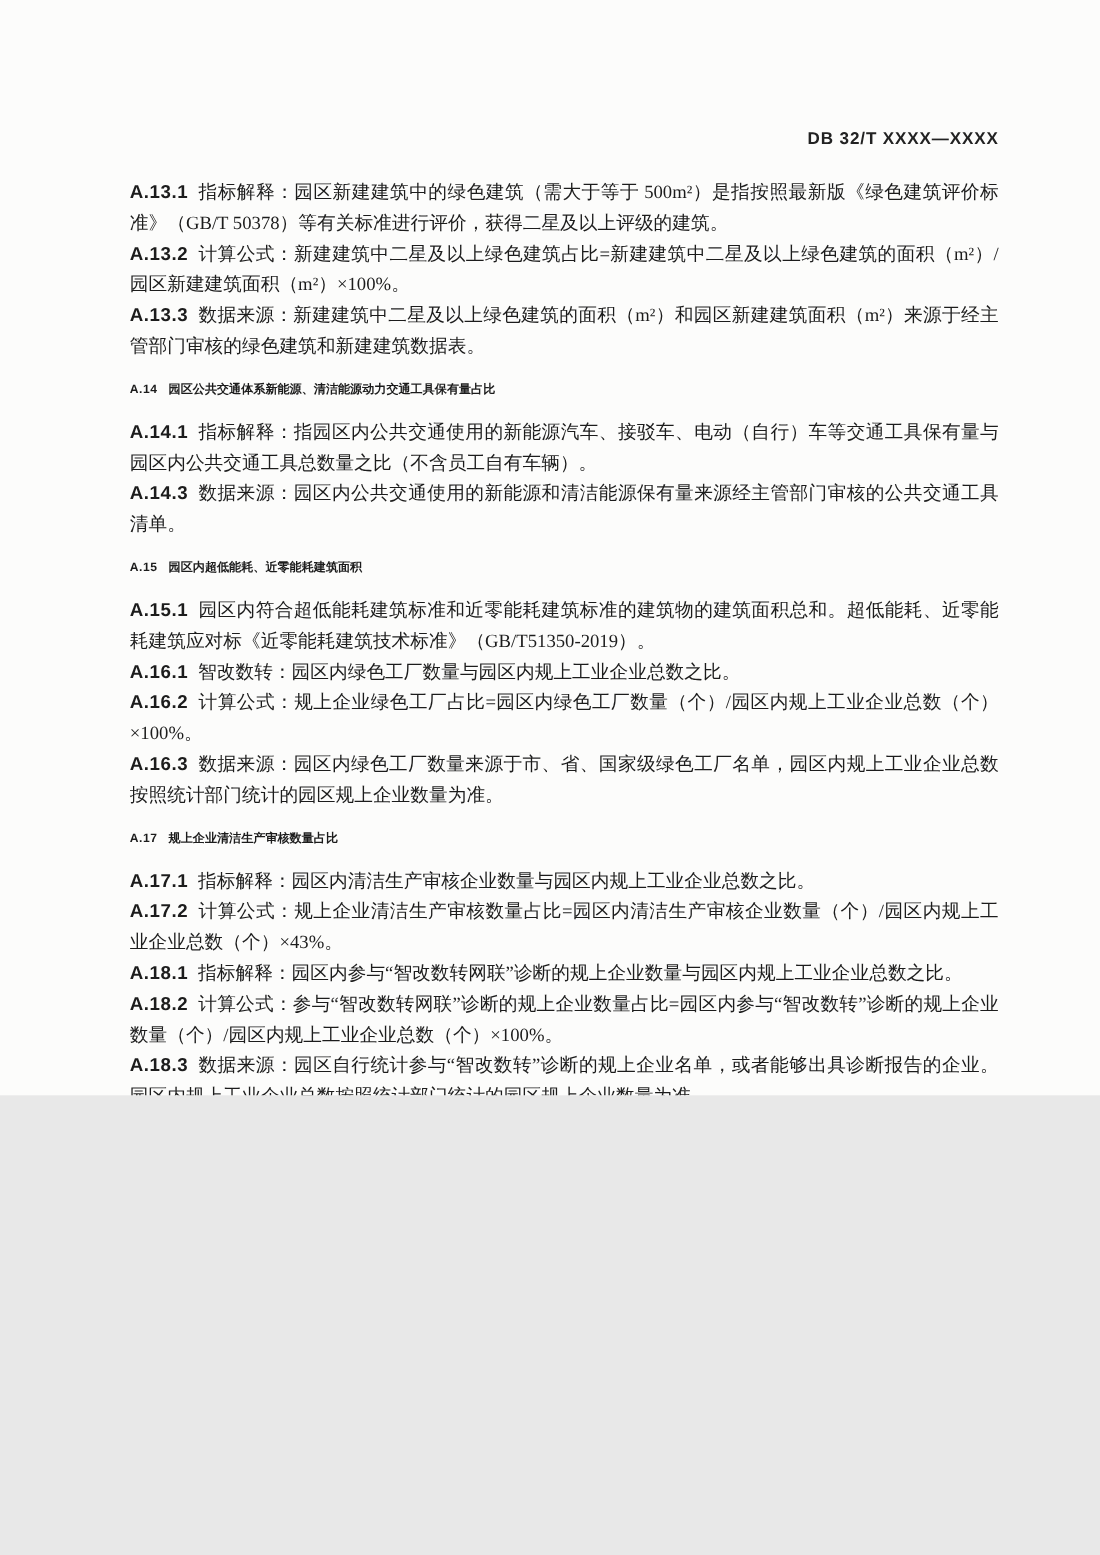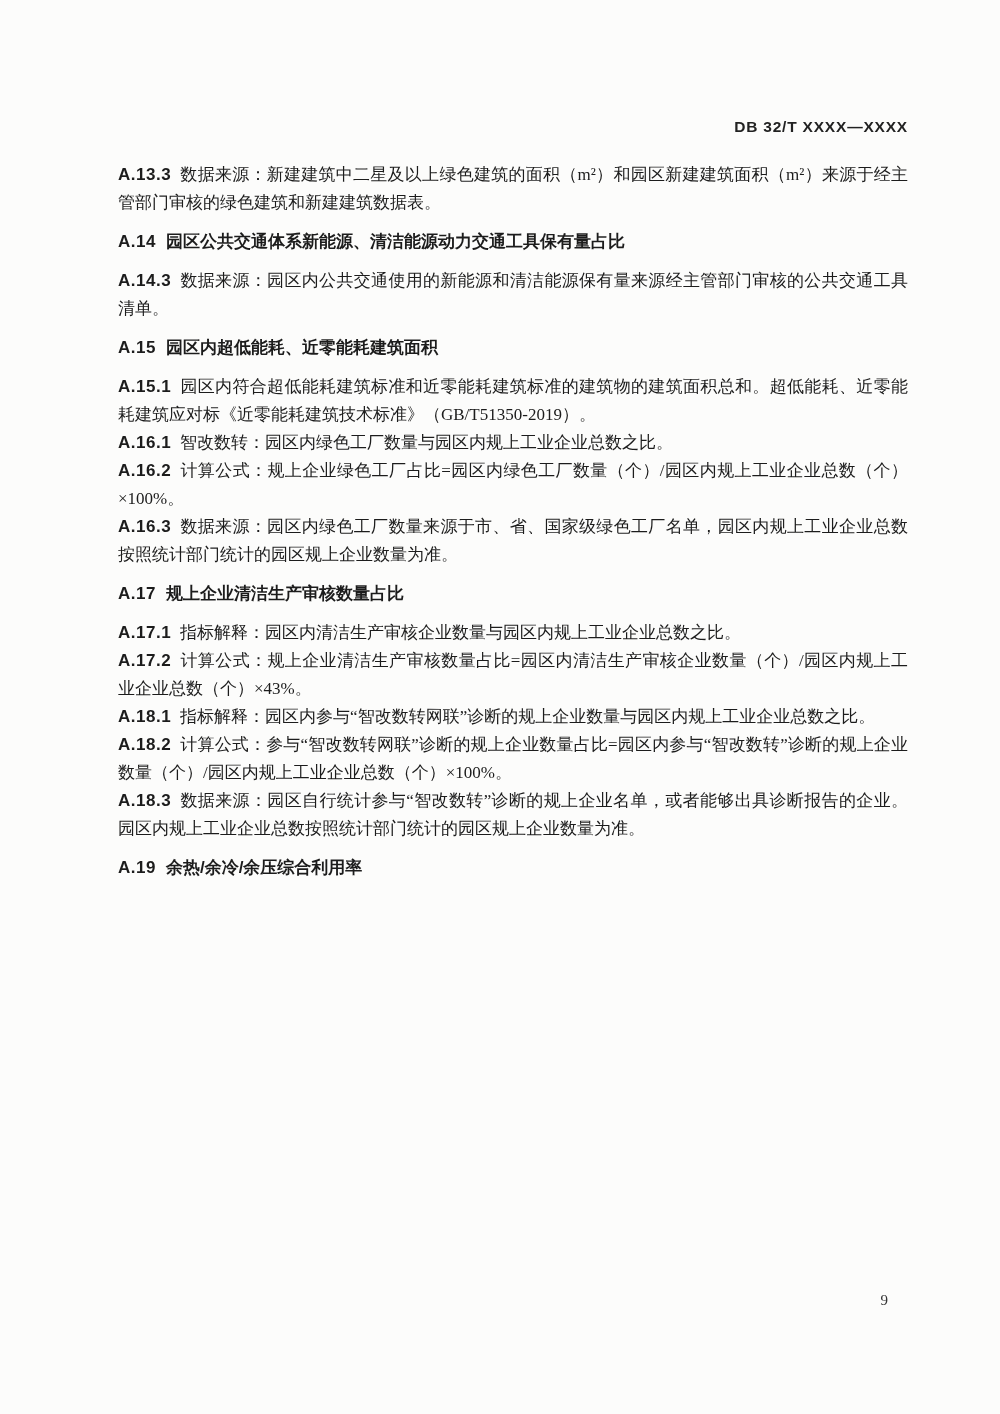--- a/index.html
+++ b/index.html
@@ -3,21 +3,21 @@
 <meta charset="utf-8">
 <style>
   html, body {
     margin: 0;
     padding: 0;
     background: #e8e8e8;
   }
   .page {
     position: relative;
     width: 1000px;
-    height: 1414px;
+    height: 996px;
     margin: 0 auto;
     background: #fcfcfb;
     color: #1c1c1c;
     overflow: hidden;
     font-family: "Liberation Serif", "DejaVu Serif", serif;
   }
   .doc-header {
     position: absolute;
     top: 118px;
     right: 92px;
@@ -44,21 +44,21 @@
     font-family: "Liberation Sans", "DejaVu Sans", sans-serif;
     font-weight: 700;
     margin-right: 9px;
     letter-spacing: 0.5px;
     white-space: nowrap;
   }
   .sec-heading {
     margin: 11px 0 11px 0;
     font-family: "Liberation Sans", "DejaVu Sans", sans-serif;
     font-weight: 700;
-    font-size: 17px;
+    font-size: 11px;
     line-height: 28px;
     text-align: left;
   }
   .sec-label {
     margin-right: 10px;
     letter-spacing: 0.5px;
     white-space: nowrap;
   }
   .page-number {
     position: absolute;
@@ -71,24 +71,27 @@
 </style>
 </head>
 <body>
 
 <div class="page">
 
   <div class="doc-header">DB 32/T XXXX—XXXX</div>
 
   <div class="content">
 
+    <p class="clause"><span class="clause-label">A.13.1</span><span class="clause-text">指标解释：园区新建建筑中的绿色建筑（需大于等于 500m²）是指按照最新版《绿色建筑评价标准》（GB/T 50378）等有关标准进行评价，获得二星及以上评级的建筑。</span></p>
+    <p class="clause"><span class="clause-label">A.13.2</span><span class="clause-text">计算公式：新建建筑中二星及以上绿色建筑占比=新建建筑中二星及以上绿色建筑的面积（m²）/园区新建建筑面积（m²）×100%。</span></p>
     <p class="clause"><span class="clause-label">A.13.3</span><span class="clause-text">数据来源：新建建筑中二星及以上绿色建筑的面积（m²）和园区新建建筑面积（m²）来源于经主管部门审核的绿色建筑和新建建筑数据表。</span></p>
 
     <h2 class="sec-heading"><span class="sec-label">A.14</span><span class="sec-title">园区公共交通体系新能源、清洁能源动力交通工具保有量占比</span></h2>
 
+    <p class="clause"><span class="clause-label">A.14.1</span><span class="clause-text">指标解释：指园区内公共交通使用的新能源汽车、接驳车、电动（自行）车等交通工具保有量与园区内公共交通工具总数量之比（不含员工自有车辆）。</span></p>
     <p class="clause"><span class="clause-label">A.14.3</span><span class="clause-text">数据来源：园区内公共交通使用的新能源和清洁能源保有量来源经主管部门审核的公共交通工具清单。</span></p>
 
     <h2 class="sec-heading"><span class="sec-label">A.15</span><span class="sec-title">园区内超低能耗、近零能耗建筑面积</span></h2>
 
     <p class="clause"><span class="clause-label">A.15.1</span><span class="clause-text">园区内符合超低能耗建筑标准和近零能耗建筑标准的建筑物的建筑面积总和。超低能耗、近零能耗建筑应对标《近零能耗建筑技术标准》（GB/T51350-2019）。</span></p>
 
 
     <p class="clause"><span class="clause-label">A.16.1</span><span class="clause-text">智改数转：园区内绿色工厂数量与园区内规上工业企业总数之比。</span></p>
     <p class="clause"><span class="clause-label">A.16.2</span><span class="clause-text">计算公式：规上企业绿色工厂占比=园区内绿色工厂数量（个）/园区内规上工业企业总数（个）×100%。</span></p>
     <p class="clause"><span class="clause-label">A.16.3</span><span class="clause-text">数据来源：园区内绿色工厂数量来源于市、省、国家级绿色工厂名单，园区内规上工业企业总数按照统计部门统计的园区规上企业数量为准。</span></p>

